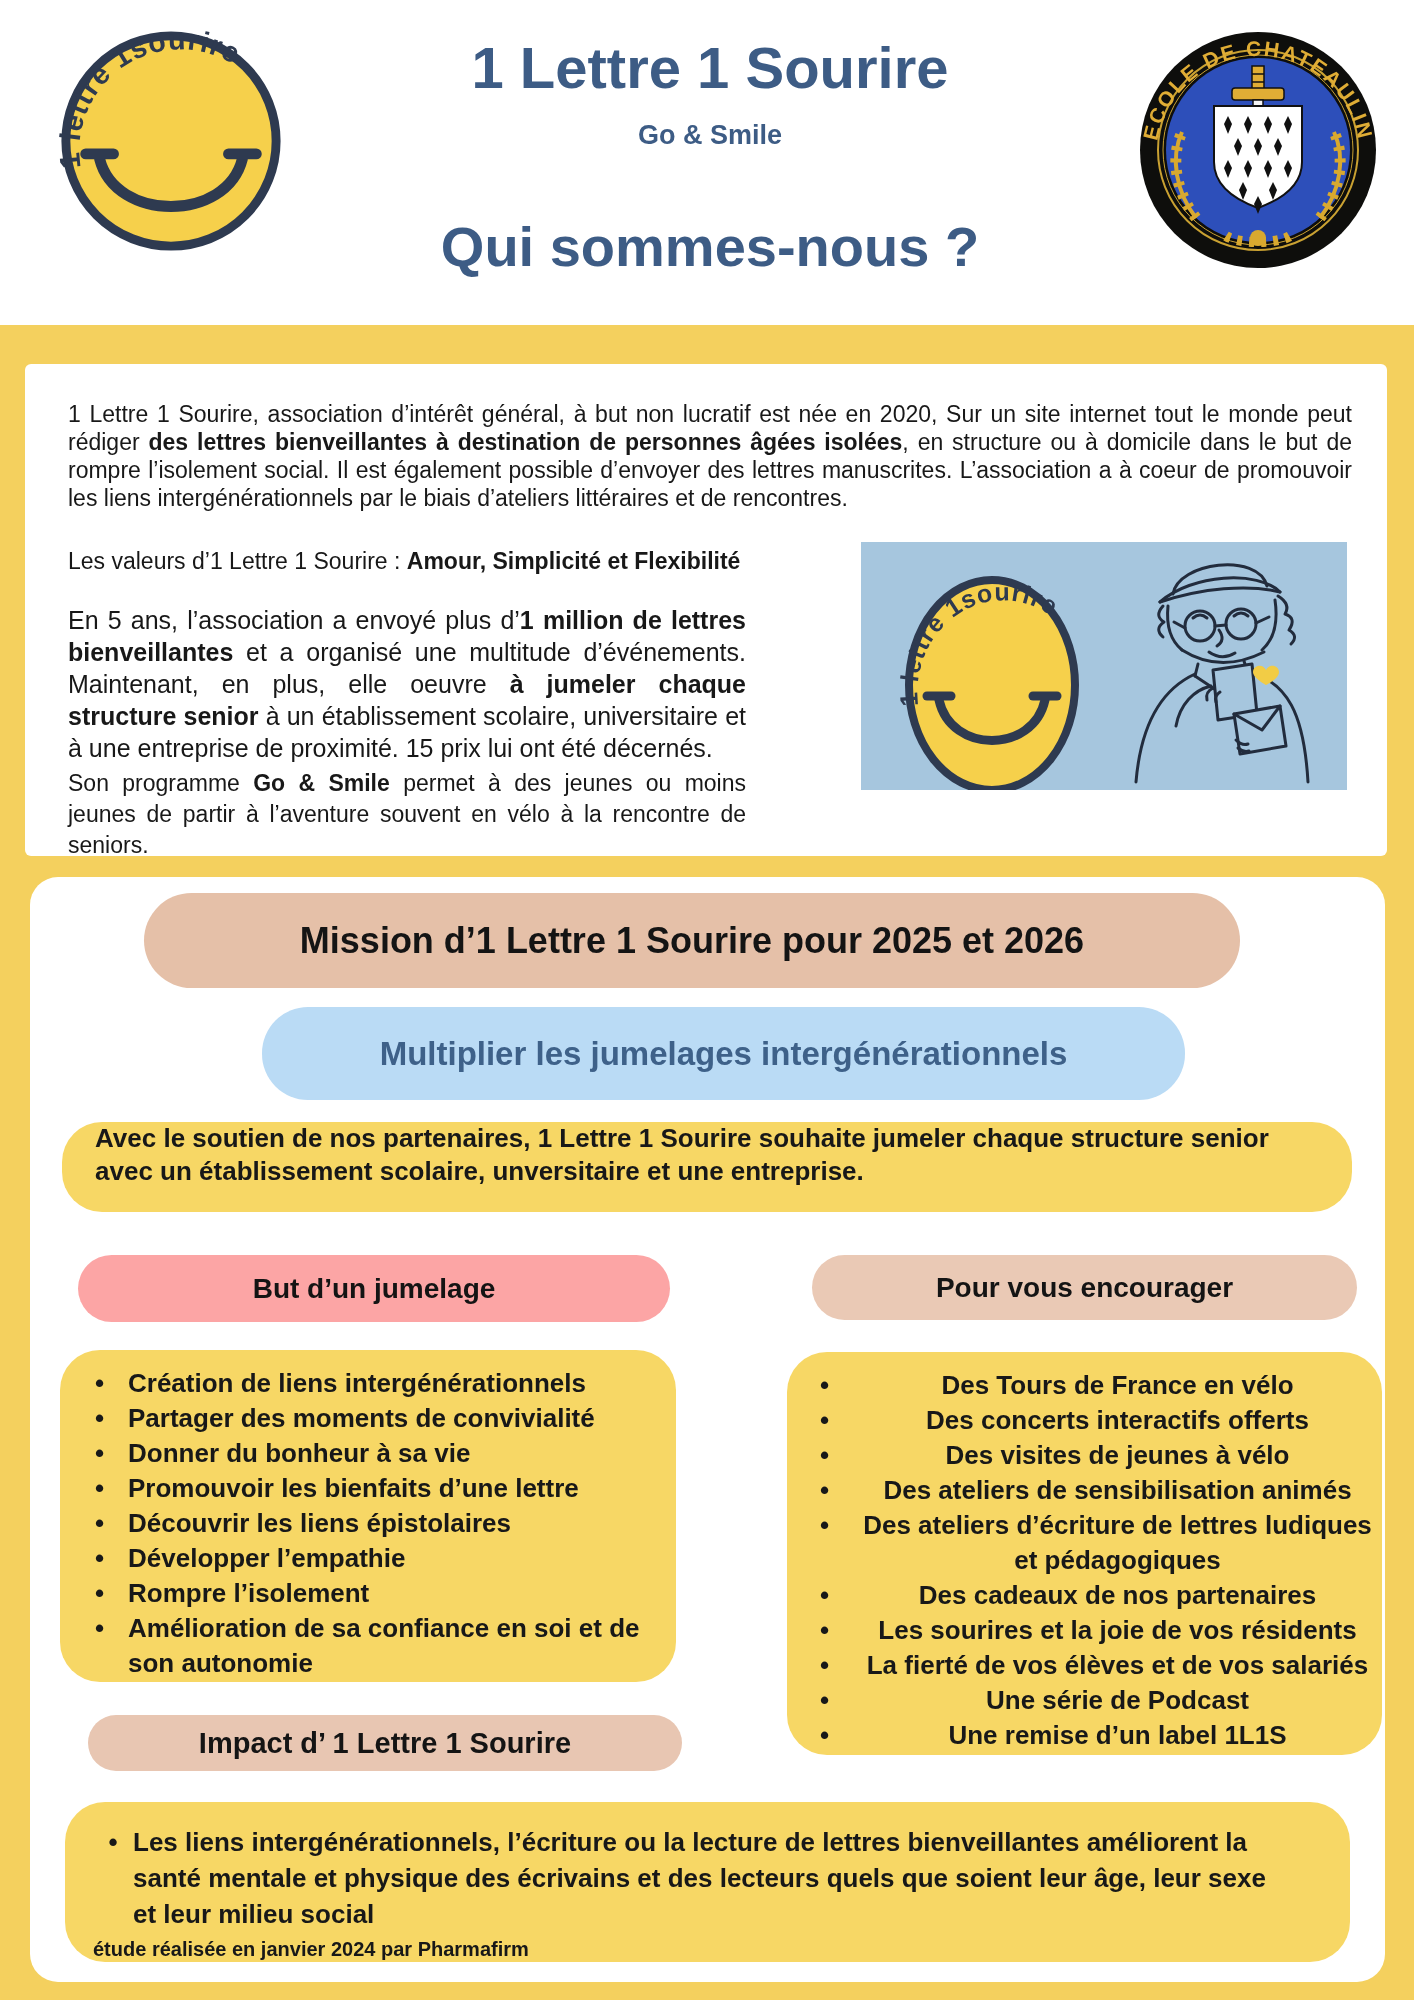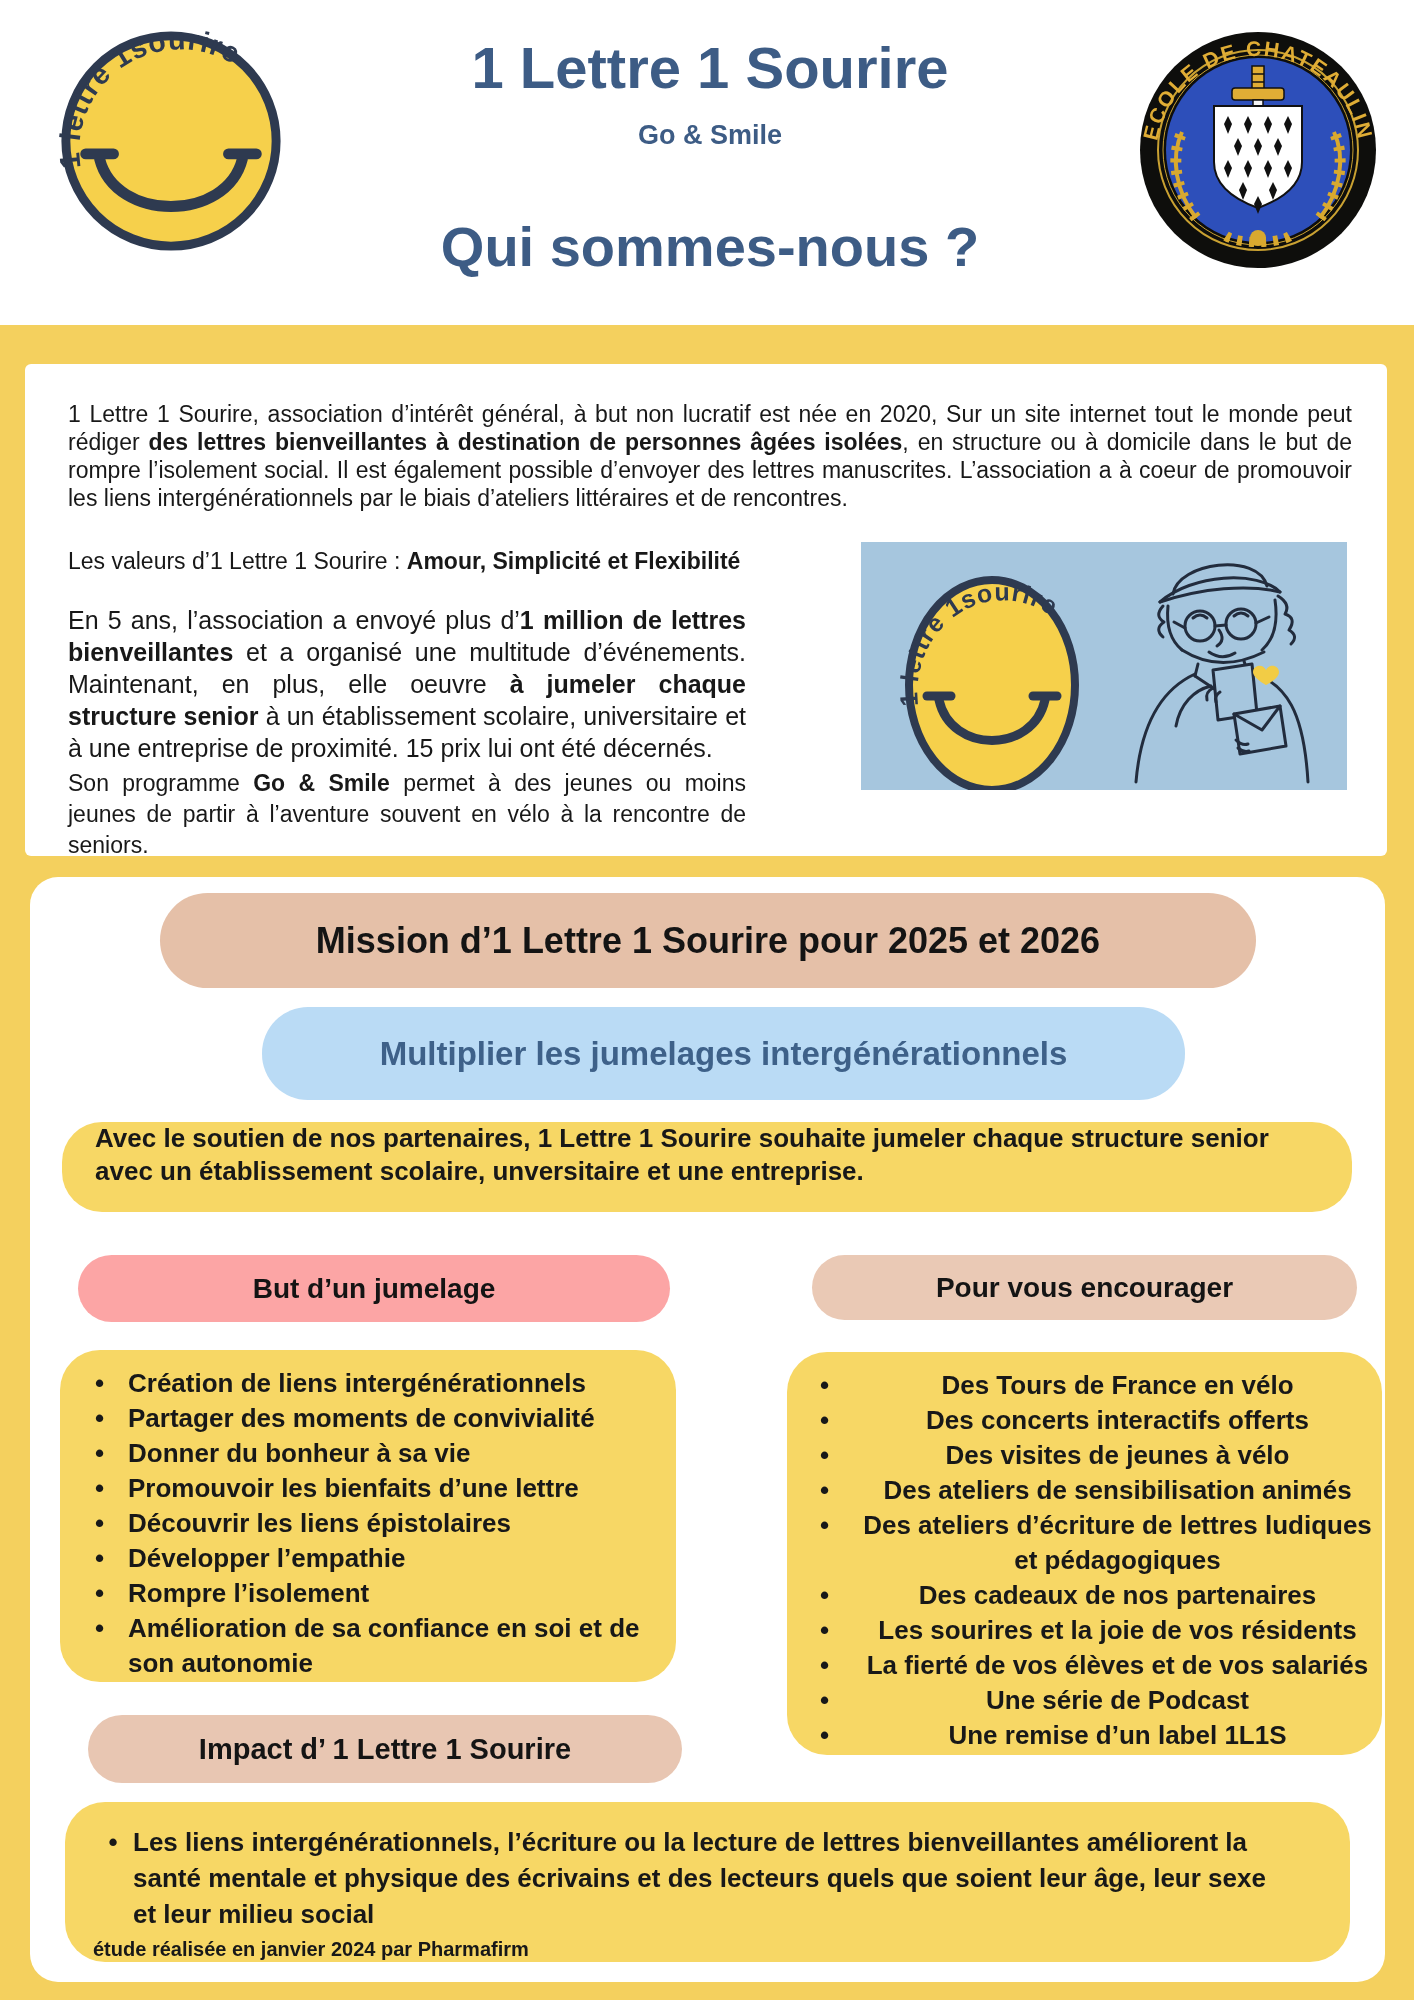--- a/index.html
+++ b/index.html
@@ -18,36 +18,36 @@
   .card1{left:25px;top:364px;width:1362px;height:492px;background:#ffffff;border-radius:6px;}
   .card1 .p1{left:43px;top:36px;width:1284px;font-size:23px;line-height:28px;text-align:justify;}
   .card1 .values{left:43px;top:184px;width:830px;font-size:23px;}
   .card1 .p2{left:43px;top:240px;width:678px;font-size:25px;line-height:32px;text-align:justify;}
   .card1 .p3{left:43px;top:404px;width:678px;font-size:23px;line-height:31px;text-align:justify;}
   .illus{left:836px;top:178px;width:486px;height:248px;background:#a6c6de;overflow:hidden;}
 
   
   .card2{left:30px;top:877px;width:1355px;height:1105px;background:#ffffff;border-radius:28px;}
   .pill{display:flex;align-items:center;justify-content:center;text-align:center;font-weight:bold;color:#141414;}
-  .mission-pill{left:130px;top:16px;width:1096px;height:95px;background:#e5c0a8;border-radius:48px;font-size:36px;}
+  .mission-pill{left:114px;top:16px;width:1096px;height:95px;background:#e5c0a8;border-radius:48px;font-size:36px;}
   .blue-pill{left:232px;top:130px;width:923px;height:93px;background:#badbf5;border-radius:46px;
              font-size:33px;color:#3e6189;text-align:right;}
   .intro-box{left:32px;top:245px;width:1290px;height:90px;background:#f7d765;border-radius:40px;
              display:flex;flex-direction:column;justify-content:flex-start;padding-left:33px;box-sizing:border-box;
              font-size:26px;font-weight:bold;line-height:33px;}
   .col-pill-left{left:48px;top:378px;width:592px;height:67px;background:#fca5a5;border-radius:34px;font-size:28px;}
   .col-pill-right{left:782px;top:378px;width:545px;height:65px;background:#eac9b5;border-radius:33px;font-size:28px;}
   .ybox{background:#f7d765;border-radius:40px;box-sizing:border-box;}
   .list-left{left:30px;top:473px;width:616px;height:332px;padding:16px 0 0 35px;overflow:visible;}
   .list-right{left:757px;top:475px;width:595px;height:403px;padding:16px 0 0 33px;overflow:visible;}
   .bullet-item{display:flex;font-size:26px;font-weight:bold;line-height:35px;}
   .bullet-item .dot{width:33px;flex:none;}
   .list-left .btext{width:548px;}
   .list-right .btext{width:572px;text-align:center;}
-  .impact-pill{left:58px;top:838px;width:594px;height:68px;background:#e8c6b2;border-radius:34px;font-size:29px;}
+  .impact-pill{left:58px;top:838px;width:594px;height:56px;background:#e8c6b2;border-radius:34px;font-size:29px;}
   .impact-box{left:35px;top:925px;width:1285px;height:160px;padding:22px 10px 0 28px;}
   .impact-line{display:flex;font-size:26px;font-weight:bold;line-height:36px;}
   .impact-line .dot{width:40px;flex:none;text-align:center;}
   .impact-note{font-size:20px;font-weight:bold;margin-top:6px;}
 </style>
 </head>
 <body>
 
 <div class="page">
 

